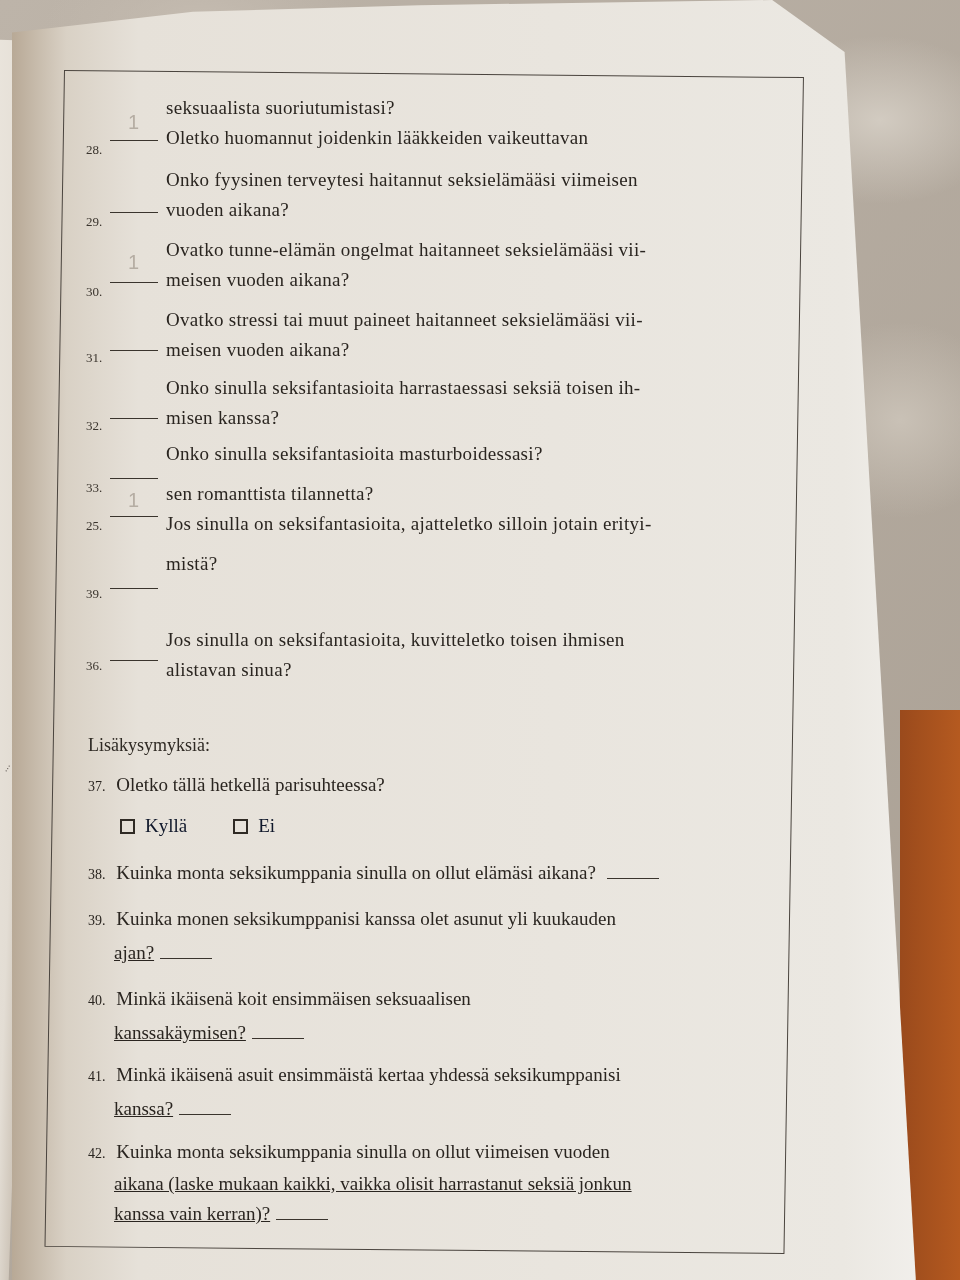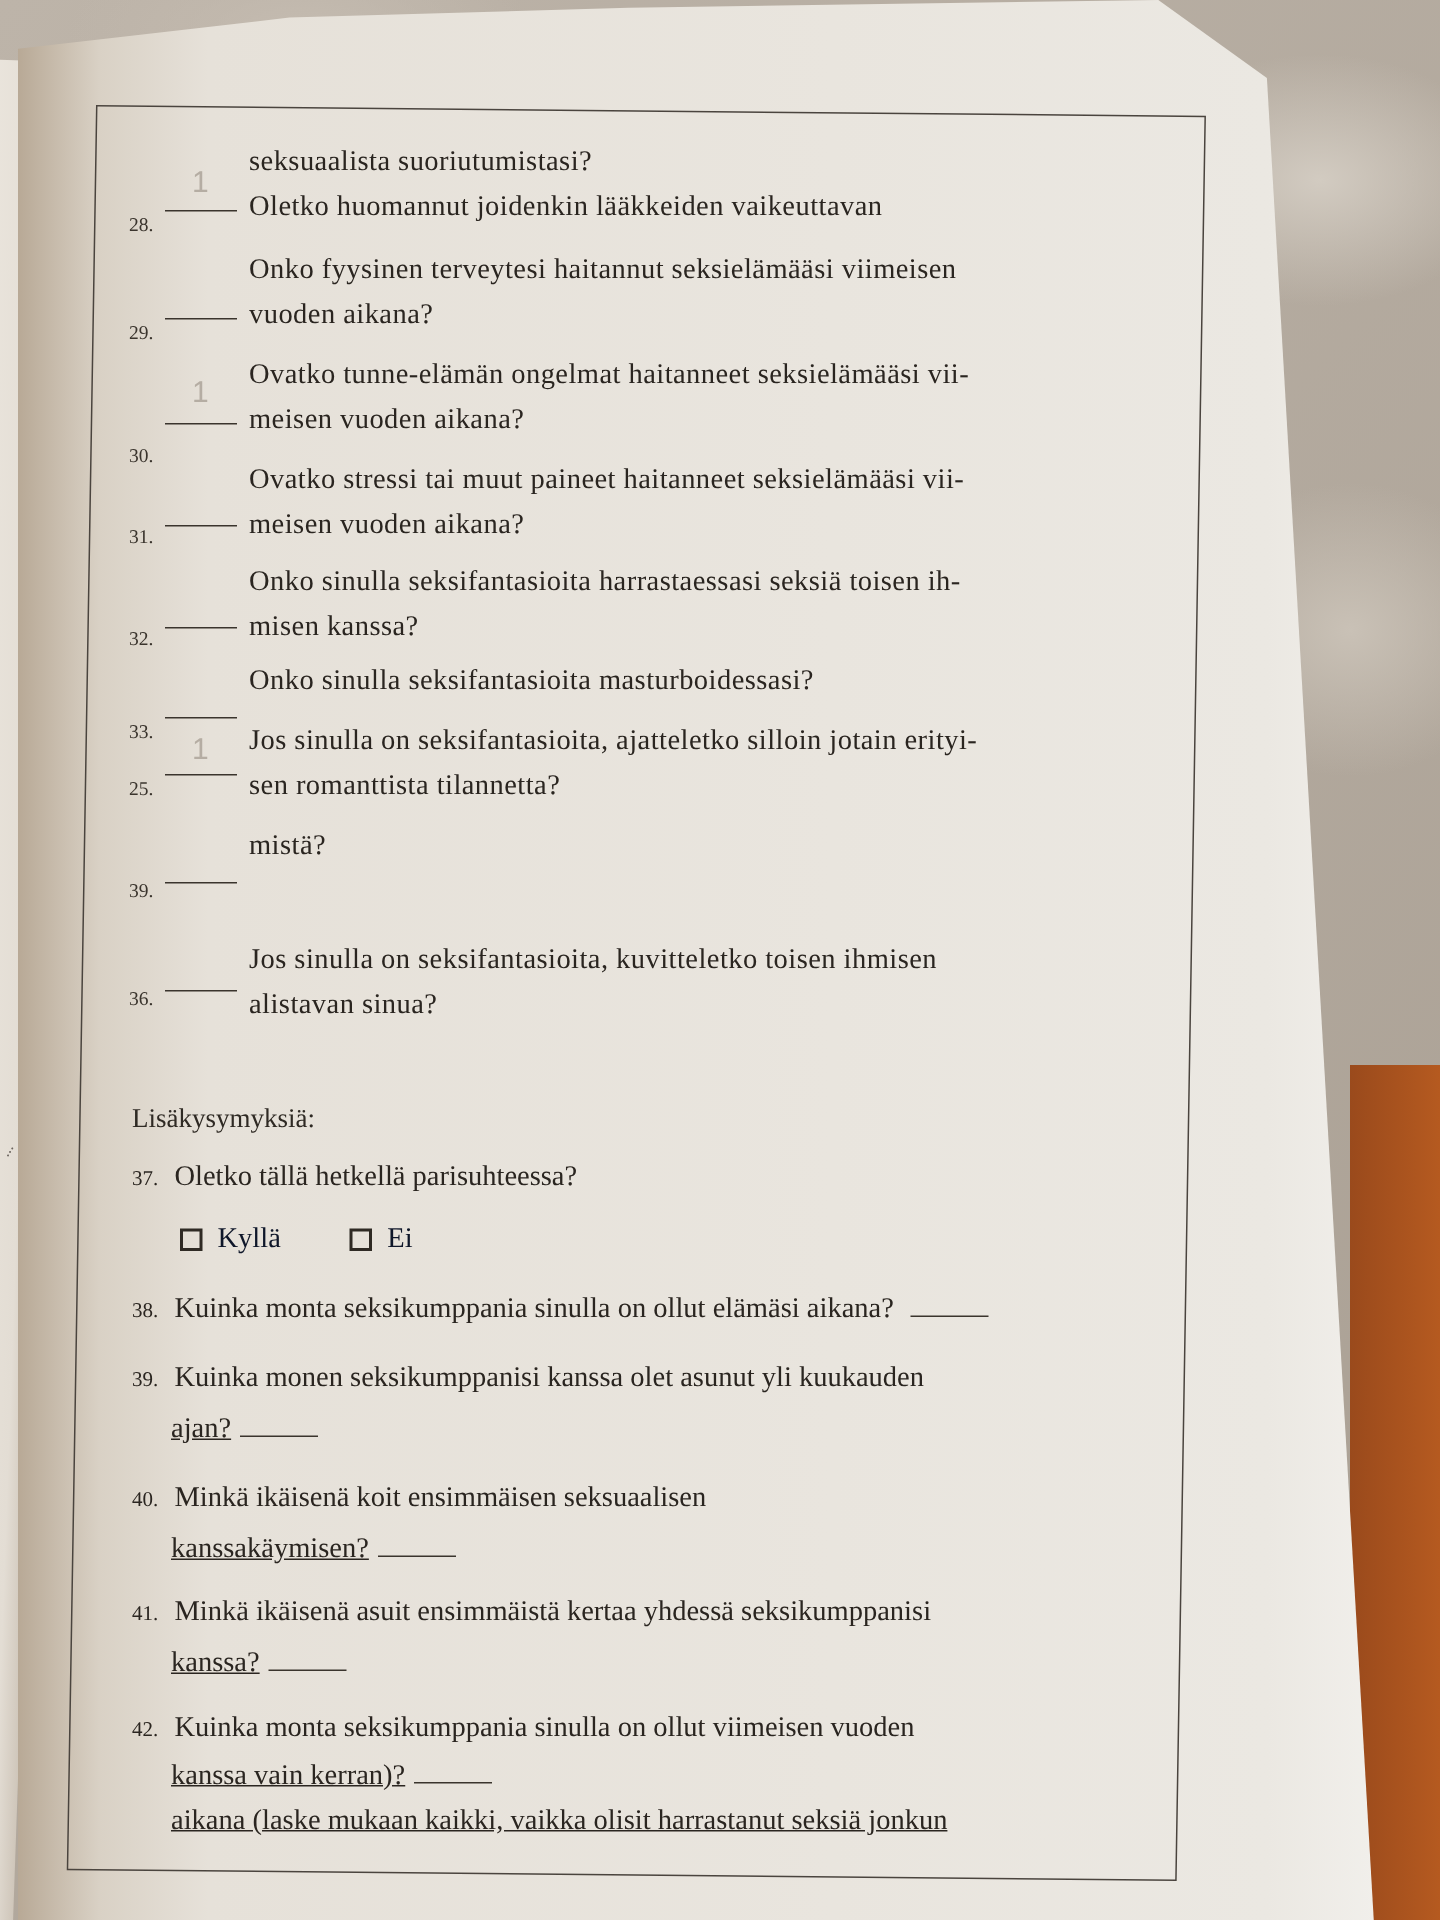--- a/index.html
+++ b/index.html
@@ -124,21 +124,21 @@
     <span class="num" style="top:50px">29.</span>
     <span class="pencil" style="top:28px"></span>
     <span class="blank" style="top:54px"></span>
     <div class="text" style="top:8px">
       <div>Onko fyysinen terveytesi haitannut seksielämääsi viimeisen</div>
       <div>vuoden aikana?</div>
     </div>
   </div>
 
   <div class="q" style="top:144px">
-    <span class="num" style="top:60px">30.</span>
+    <span class="num" style="top:48px">30.</span>
     <span class="pencil" style="top:24px">1</span>
     <span class="blank" style="top:52px"></span>
     <div class="text" style="top:6px">
       <div>Ovatko tunne-elämän ongelmat haitanneet seksielämääsi vii-</div>
       <div>meisen vuoden aikana?</div>
     </div>
   </div>
 
   <div class="q" style="top:214px">
     <span class="num" style="top:44px">31.</span>
@@ -167,22 +167,22 @@
     <div class="text" style="top:-2px">
       <div>Onko sinulla seksifantasioita masturboidessasi?</div>
     </div>
   </div>
 
   <div class="q" style="top:404px">
     <span class="num" style="top:22px">25.</span>
     <span class="pencil" style="top:2px">1</span>
     <span class="blank" style="top:26px"></span>
     <div class="text" style="top:-10px">
+      <div>sen romanttista tilannetta?</div>
       <div>Jos sinulla on seksifantasioita, ajatteletko silloin jotain erityi-</div>
-      <div>sen romanttista tilannetta?</div>
     </div>
   </div>
 
   <div class="q" style="top:480px">
     <span class="num" style="top:14px">39.</span>
     <span class="pencil" style="top:-4px"></span>
     <span class="blank" style="top:22px"></span>
     <div class="text" style="top:-16px">
       <div>mistä?</div>
     </div>
@@ -235,17 +235,17 @@
 
   <div class="q2" style="top:974px">
     <span class="num">41.</span>
     <span>Minkä ikäisenä asuit ensimmäistä kertaa yhdessä seksikumppanisi</span>
     <span class="line2"><span>kanssa?</span><span class="ans"></span></span>
   </div>
 
   <div class="q2" style="top:1052px; line-height:30px;">
     <span class="num">42.</span>
     <span>Kuinka monta seksikumppania sinulla on ollut viimeisen vuoden</span>
+    <span class="line2">aikana (laske mukaan kaikki, vaikka olisit harrastanut seksiä jonkun</span>
     <span class="line2"><span>kanssa vain kerran)?</span><span class="ans"></span></span>
-    <span class="line2">aikana (laske mukaan kaikki, vaikka olisit harrastanut seksiä jonkun</span>
   </div>
 
 </div>
 
 </body></html>

